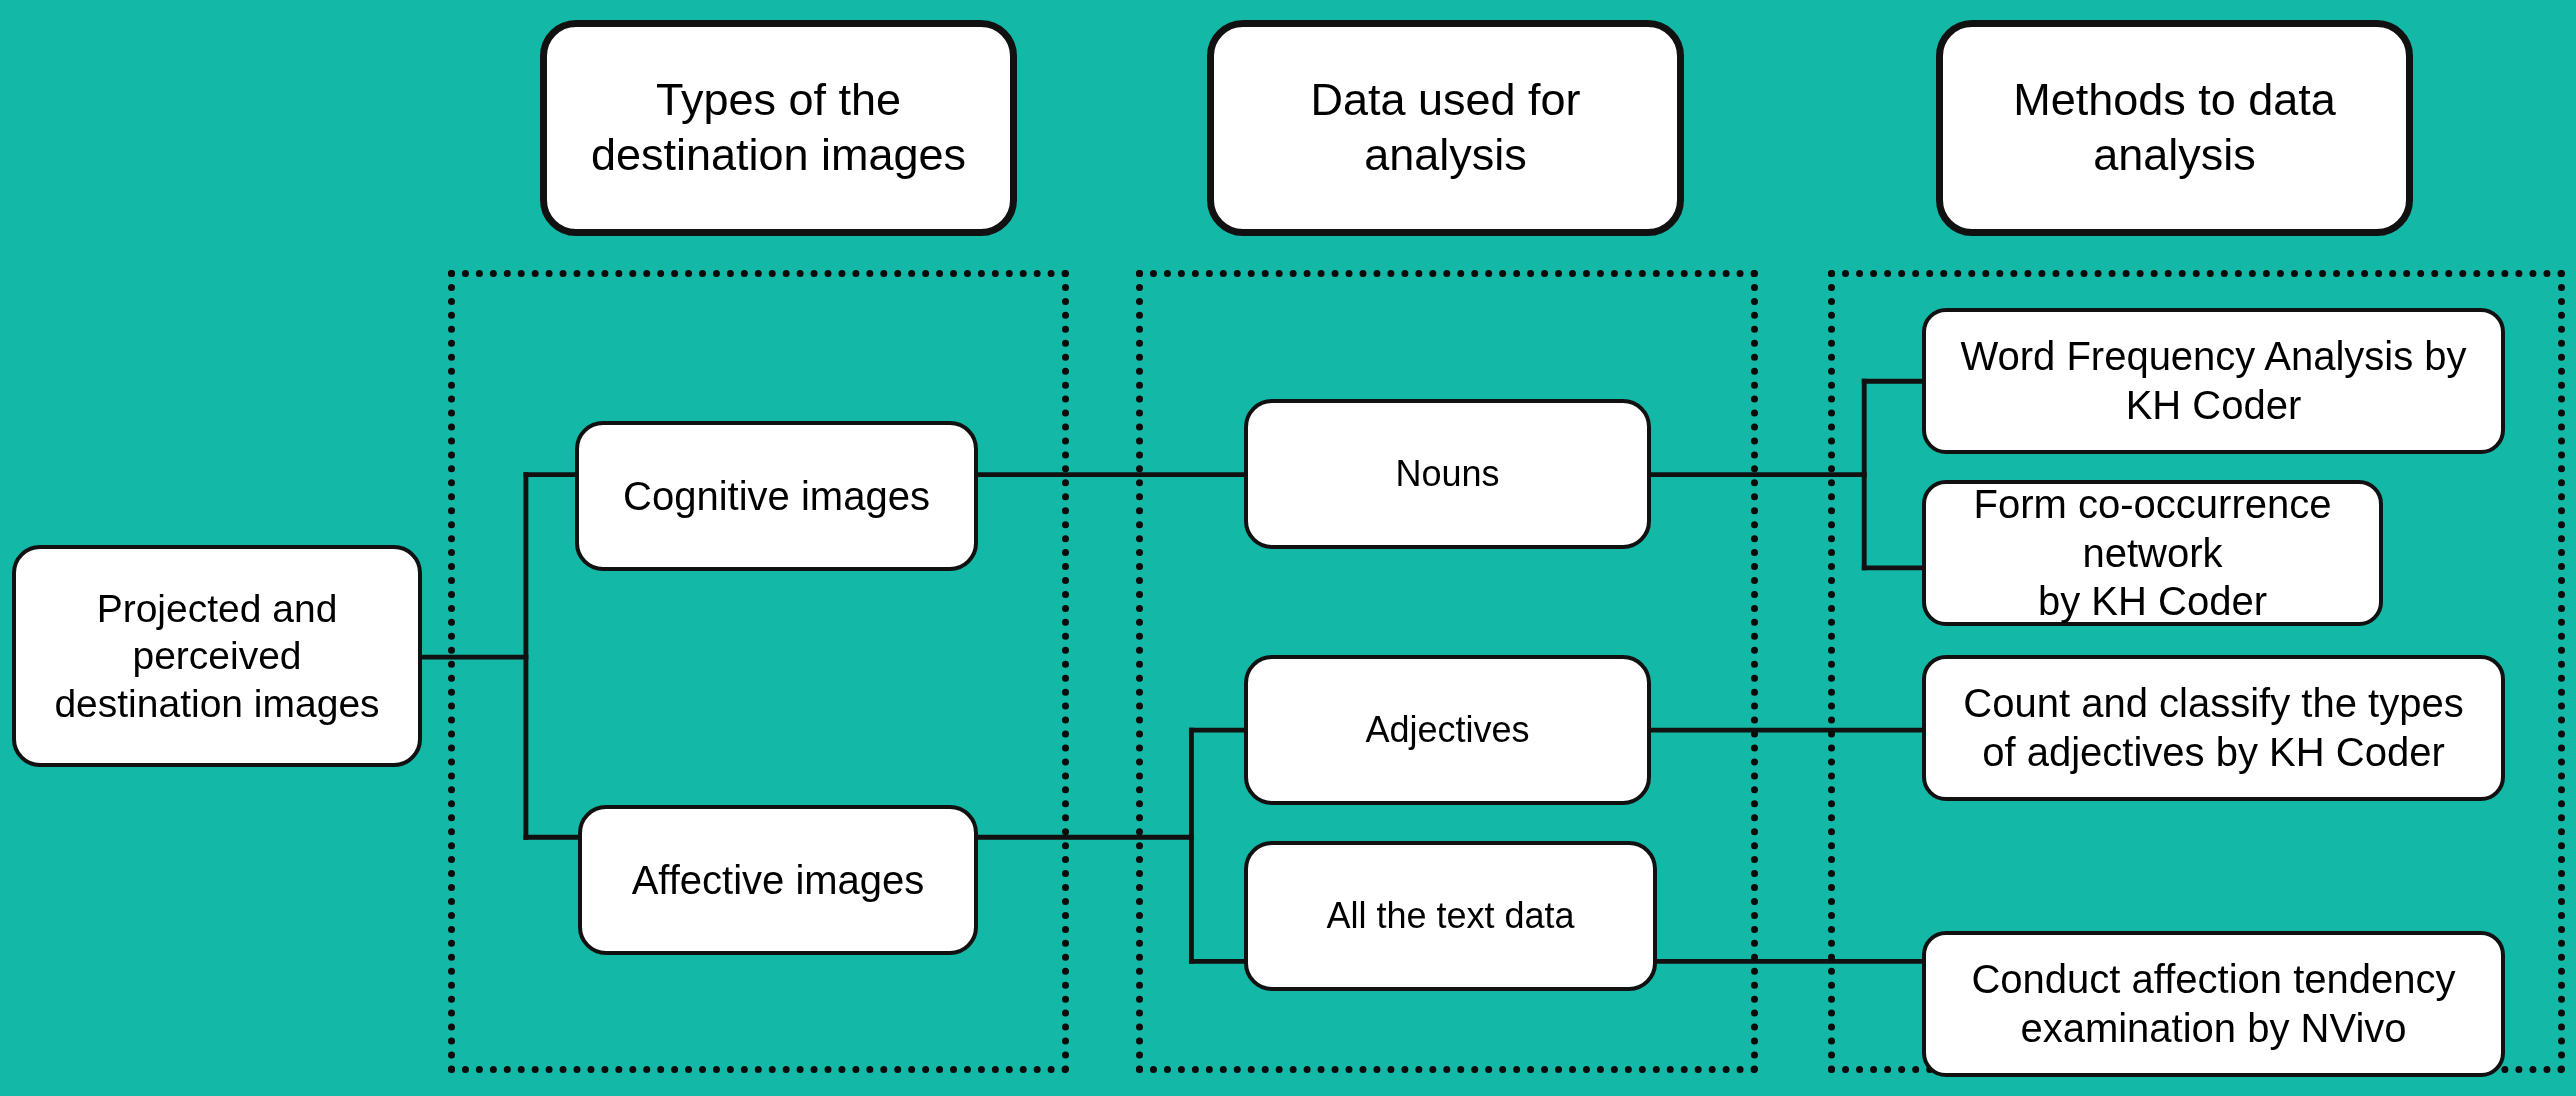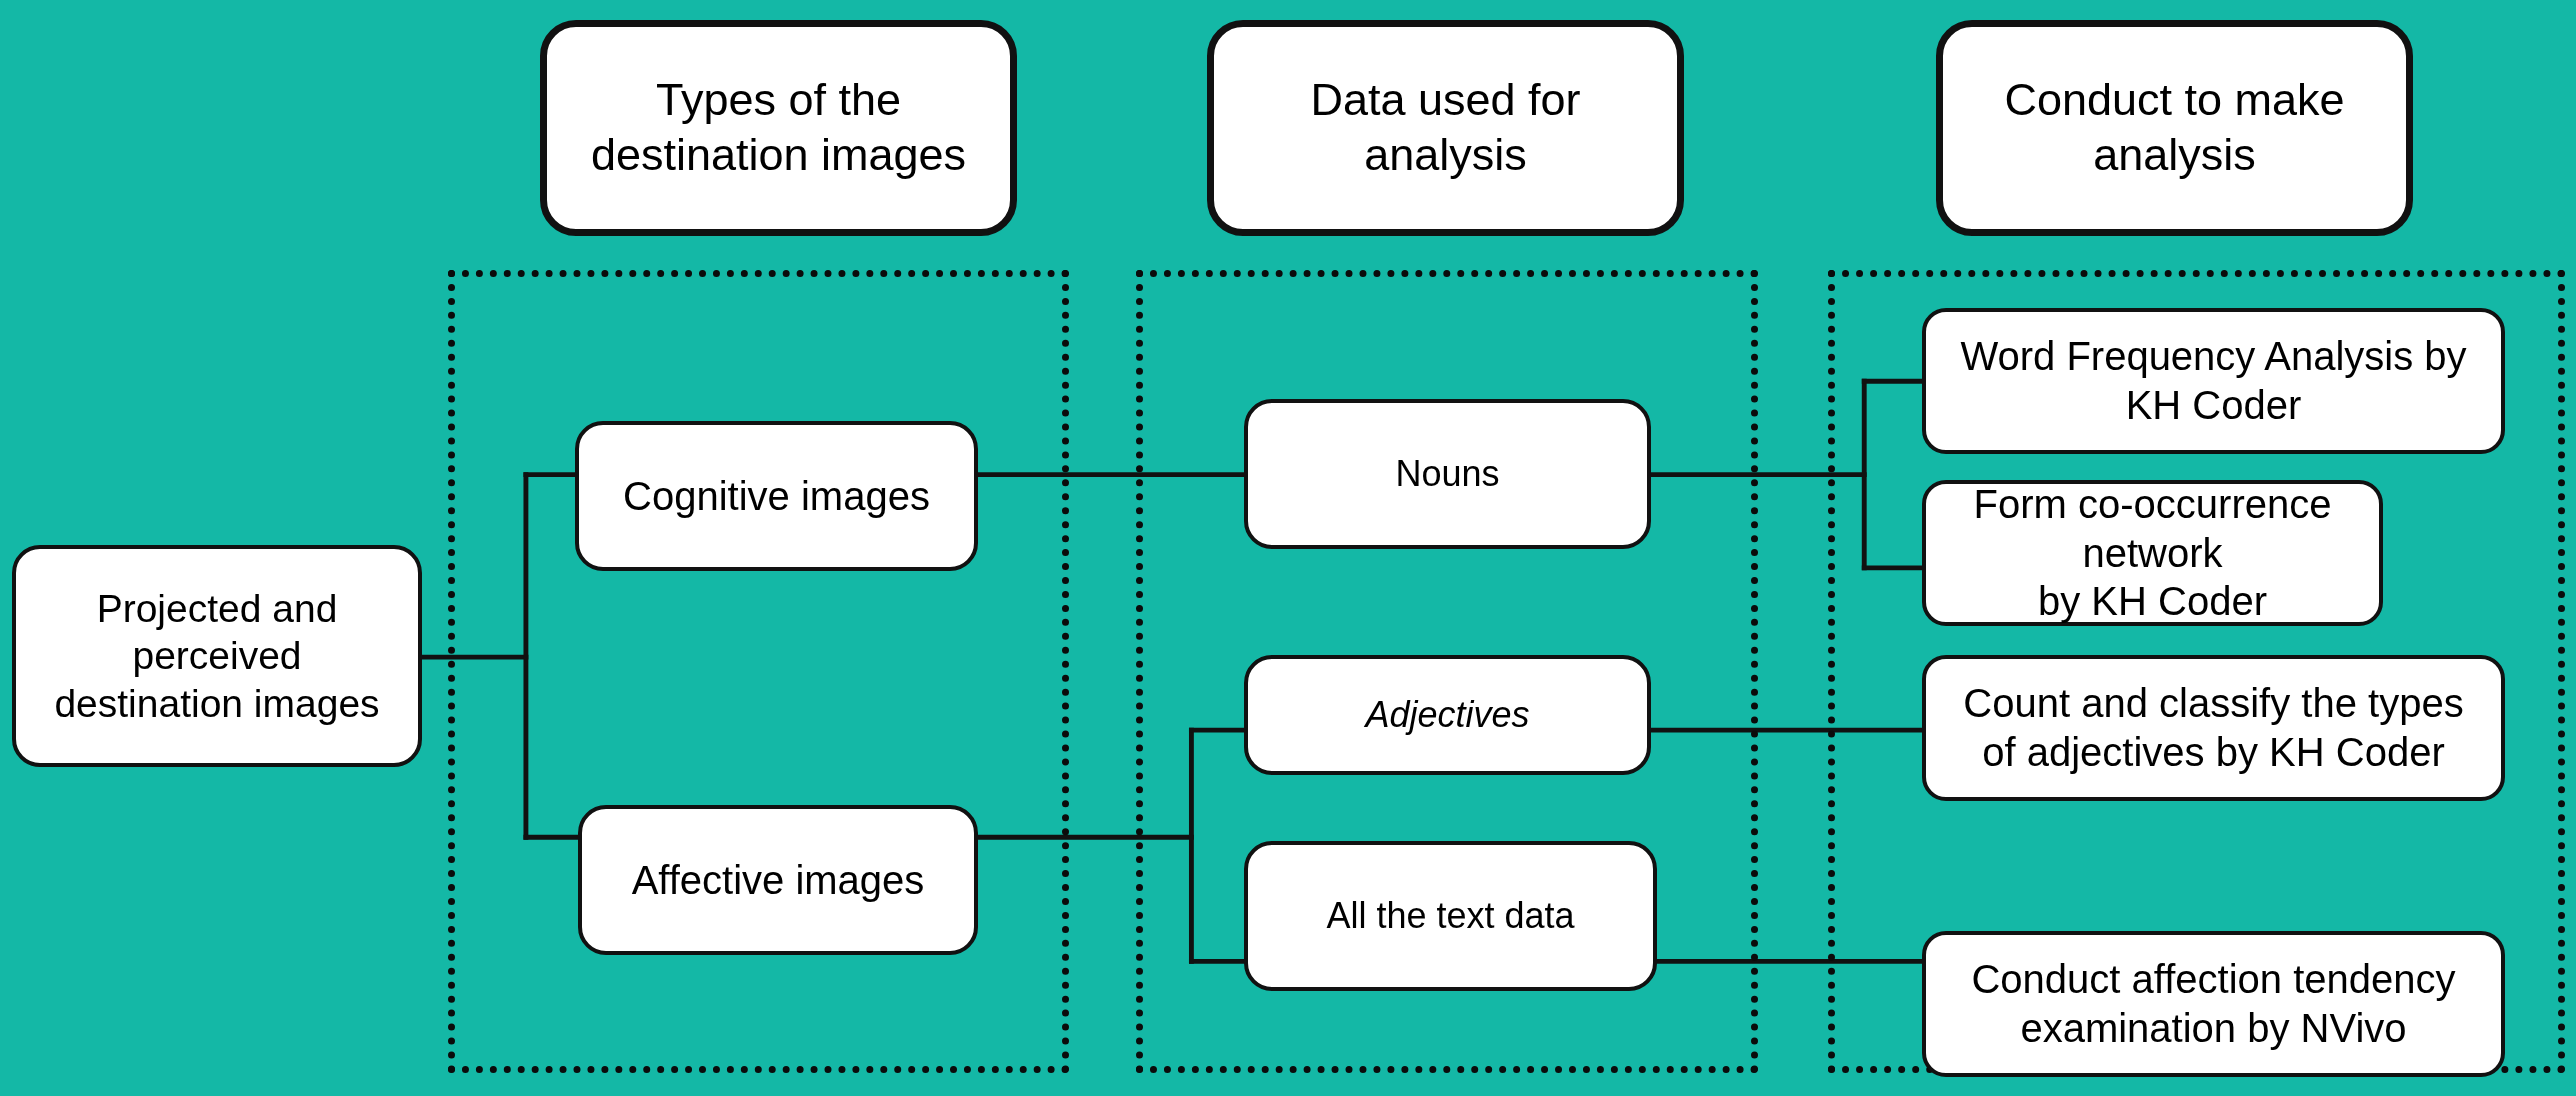--- a/index.html
+++ b/index.html
@@ -112,41 +112,41 @@
 
   <div class="node header" style="left:540px; top:20px; width:477px; height:216px;">
     <span>Types of the
 destination images</span>
   </div>
   <div class="node header" style="left:1207px; top:20px; width:477px; height:216px;">
     <span>Data used for
 analysis</span>
   </div>
   <div class="node header" style="left:1936px; top:20px; width:477px; height:216px;">
-    <span>Conduct to make
+    <span>Methods to data
 analysis</span>
   </div>
 
   <div class="node root" style="left:12px; top:545px; width:410px; height:222px;">
     <span>Projected and
 perceived
 destination images</span>
   </div>
 
   <div class="node level1" style="left:575px; top:383px; width:403px; height:150px;">
     <span>Cognitive images</span>
   </div>
   <div class="node level1" style="left:578px; top:767px; width:400px; height:150px;">
     <span>Affective images</span>
   </div>
 
   <div class="node level2" style="left:1244px; top:399px; width:407px; height:150px;">
     <span>Nouns</span>
   </div>
-  <div class="node level2" style="left:1244px; top:655px; width:407px; height:120px;font-style:italic;">
+  <div class="node level2" style="left:1244px; top:655px; width:407px; height:150px;">
     <span>Adjectives</span>
   </div>
   <div class="node level2" style="left:1244px; top:841px; width:413px; height:150px;">
     <span>All the text data</span>
   </div>
 
   <div class="node method" style="left:1922px; top:308px; width:583px; height:146px;">
     <span>Word Frequency Analysis by
 KH Coder</span>
   </div>

